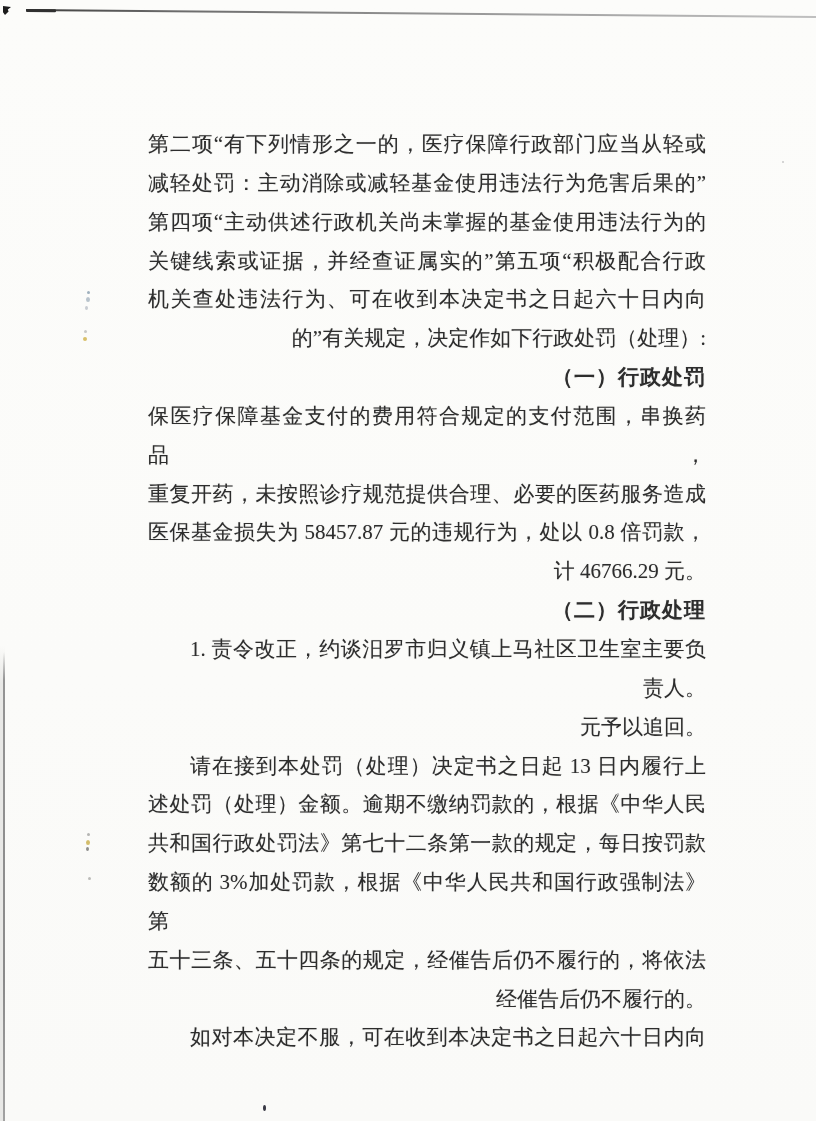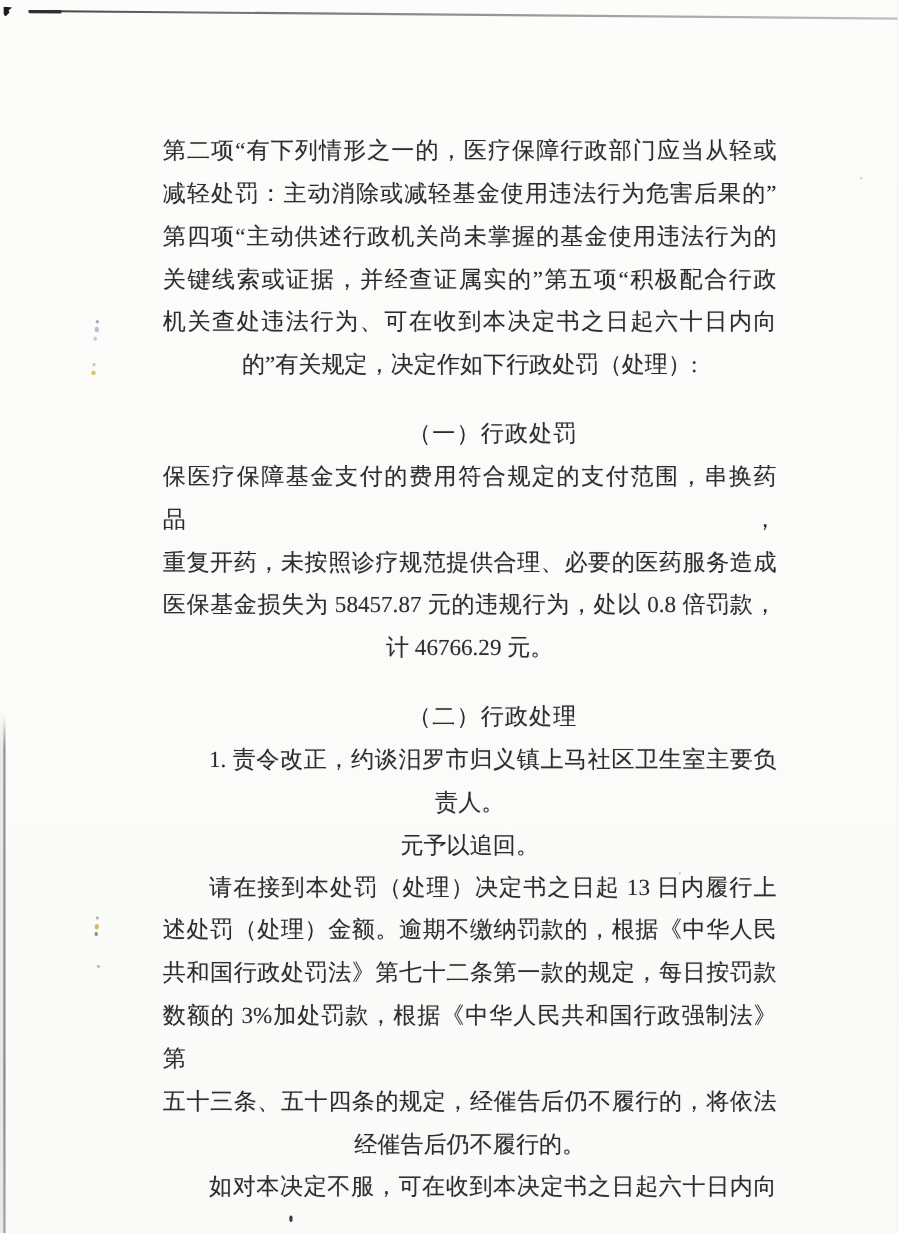--- a/index.html
+++ b/index.html
@@ -27,28 +27,28 @@
   .left-band{
     position:absolute;left:0;top:645px;width:5px;height:476px;
     background:linear-gradient(to bottom,rgba(232,232,230,0),#e8e8e6 8%,#e8e8e6);
   }
   .left-line{
     position:absolute;left:3px;top:652px;width:2px;height:469px;
     background:linear-gradient(to bottom,rgba(140,140,140,0),#949494 6%,#8a8a8a 70%,#a2a2a2);
   }
   
   .textblock{
-    position:absolute;left:148px;top:118px;width:558px;
+    position:absolute;left:148px;top:125px;width:558px;
     color:#2d2d2d;font-size:21px;line-height:38.85px;
     text-shadow:0 0 1px rgba(45,45,45,.28);
   }
-  .line{text-align:center;white-space:normal;}
+  .line{text-align:right;white-space:normal;}
   .line.j{text-align:justify;text-align-last:justify;}
   .line.ind{text-indent:2em;}
-  .line.b{font-weight:normal;letter-spacing:1px;margin-top:24px;}
+  .line.b{font-weight:bold;letter-spacing:1px;}
   .speck{position:absolute;border-radius:50%;}
 </style>
 </head>
 <body>
 
 <div class="page">
   <div class="corner-mark"></div>
   <div class="top-edge"></div>
   <div class="top-edge-start"></div>
   <div class="left-band"></div>

